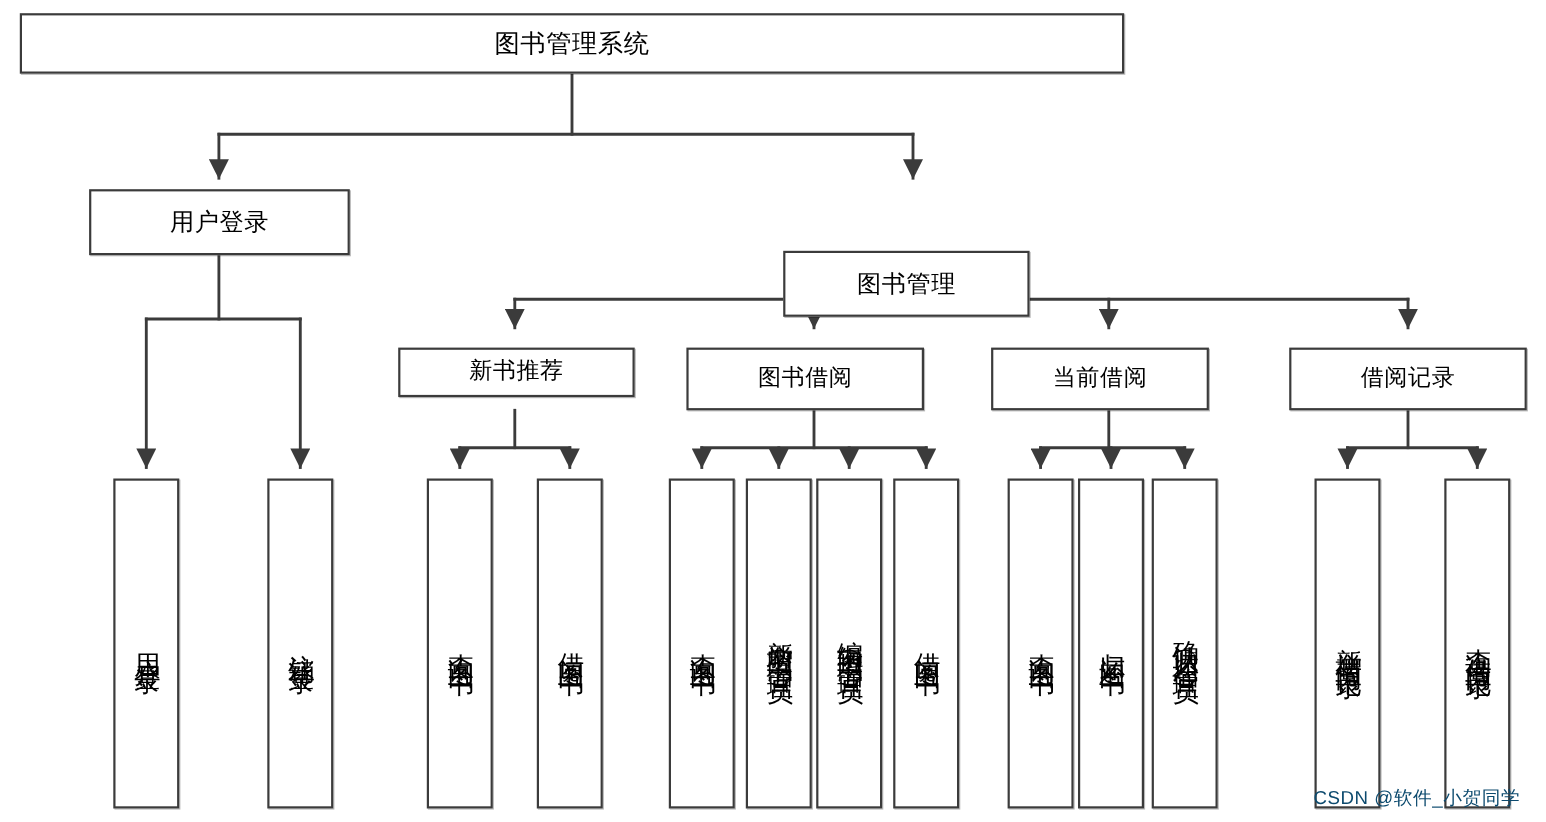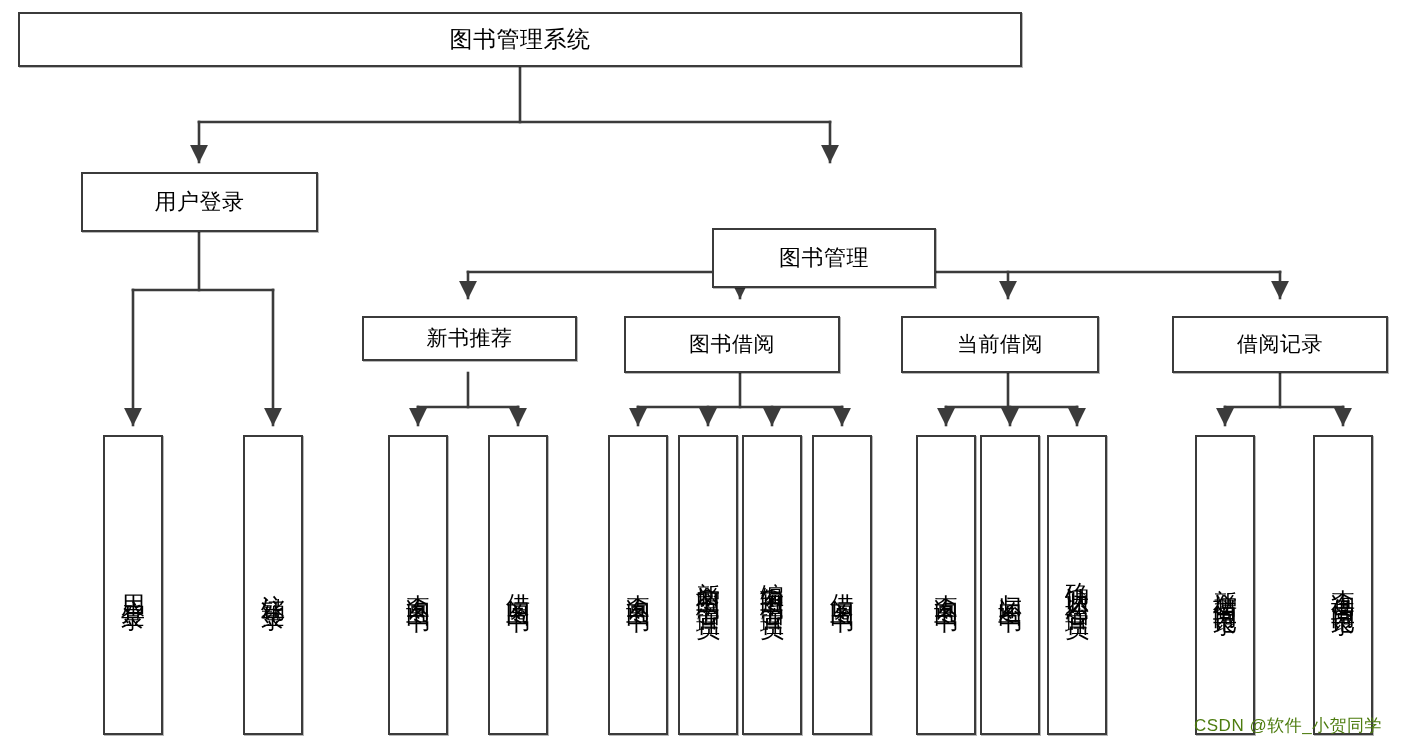--- a/index.html
+++ b/index.html
@@ -49,21 +49,21 @@
   .node-l2 .node-label { font-size: 21px; }
   .node-leaf .node-label {
     font-size: 24px;
     writing-mode: vertical-rl;
     text-orientation: upright;
     letter-spacing: 5px;
     line-height: 1;
   }
   .watermark {
     position: absolute;
-    color: #4d7c0f;
+    color: #0c4a6e;
     font-size: 17px;
     letter-spacing: 0.5px;
     white-space: nowrap;
     pointer-events: none;
   }
 </style>
 </head>
 <body>
 
 <div id="diagram-root">

